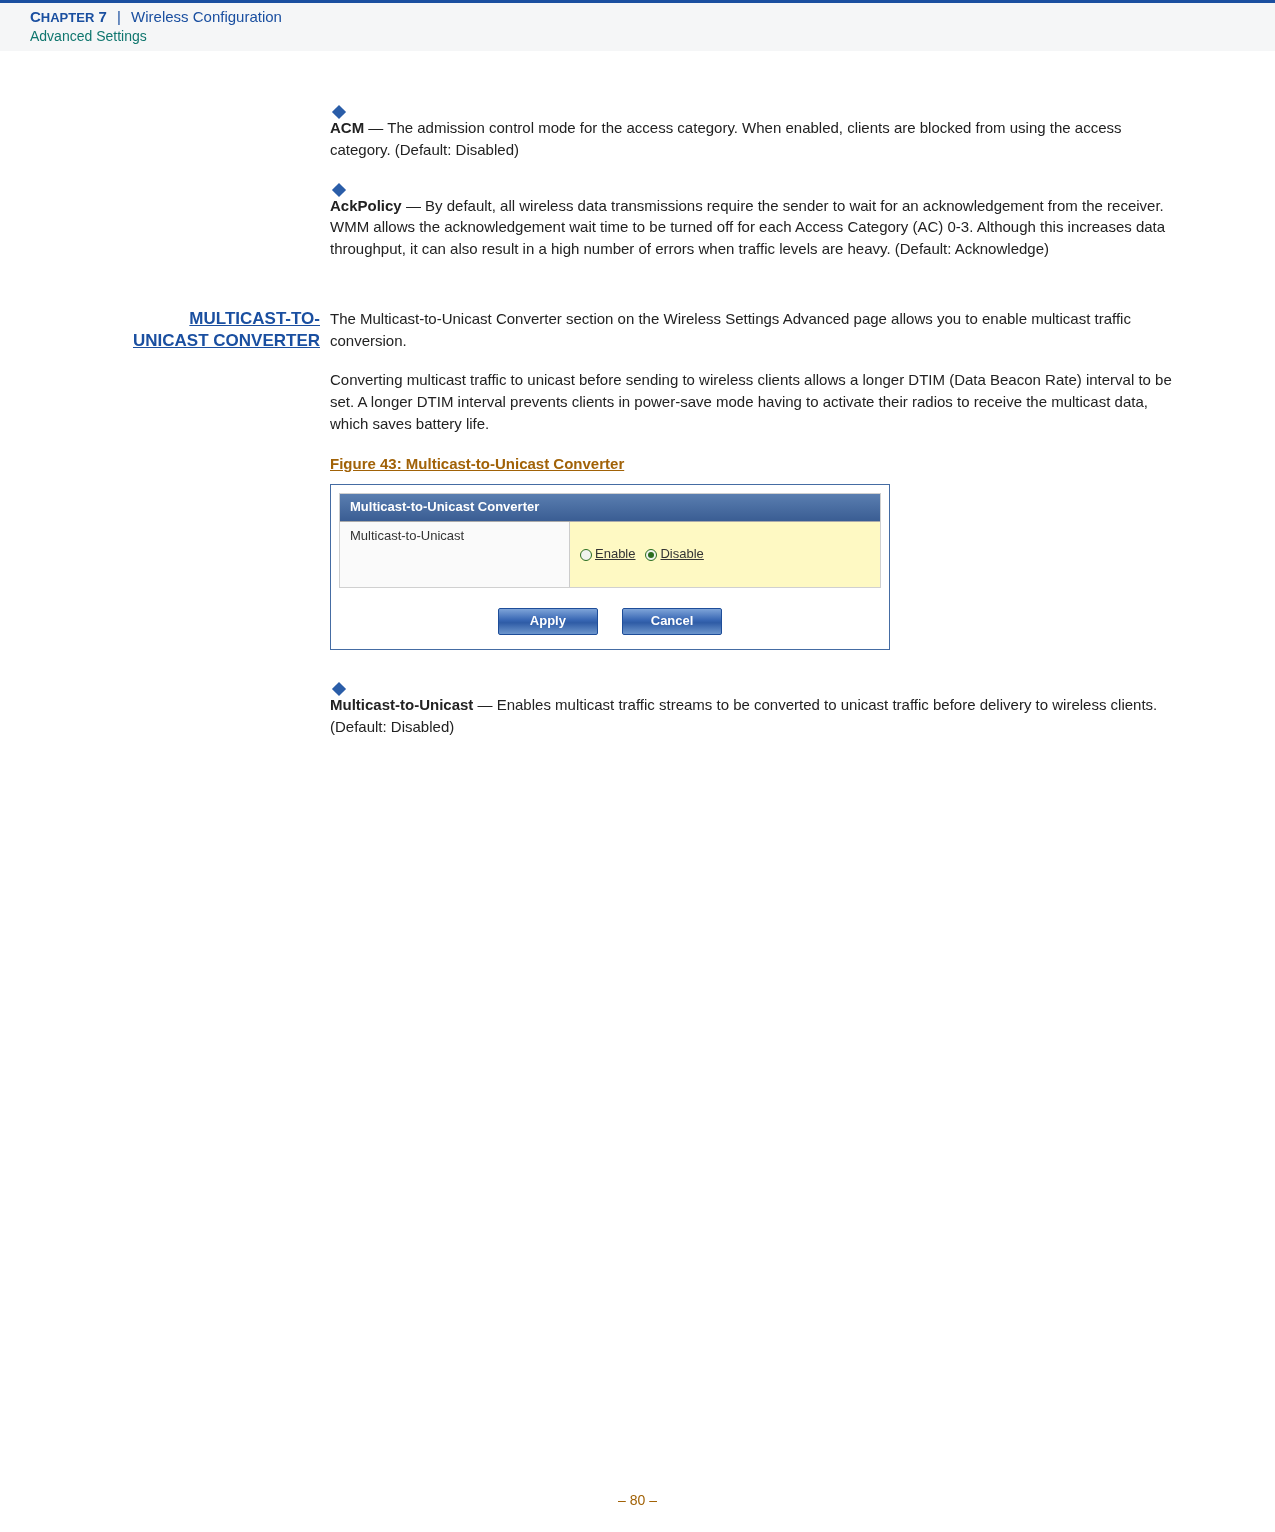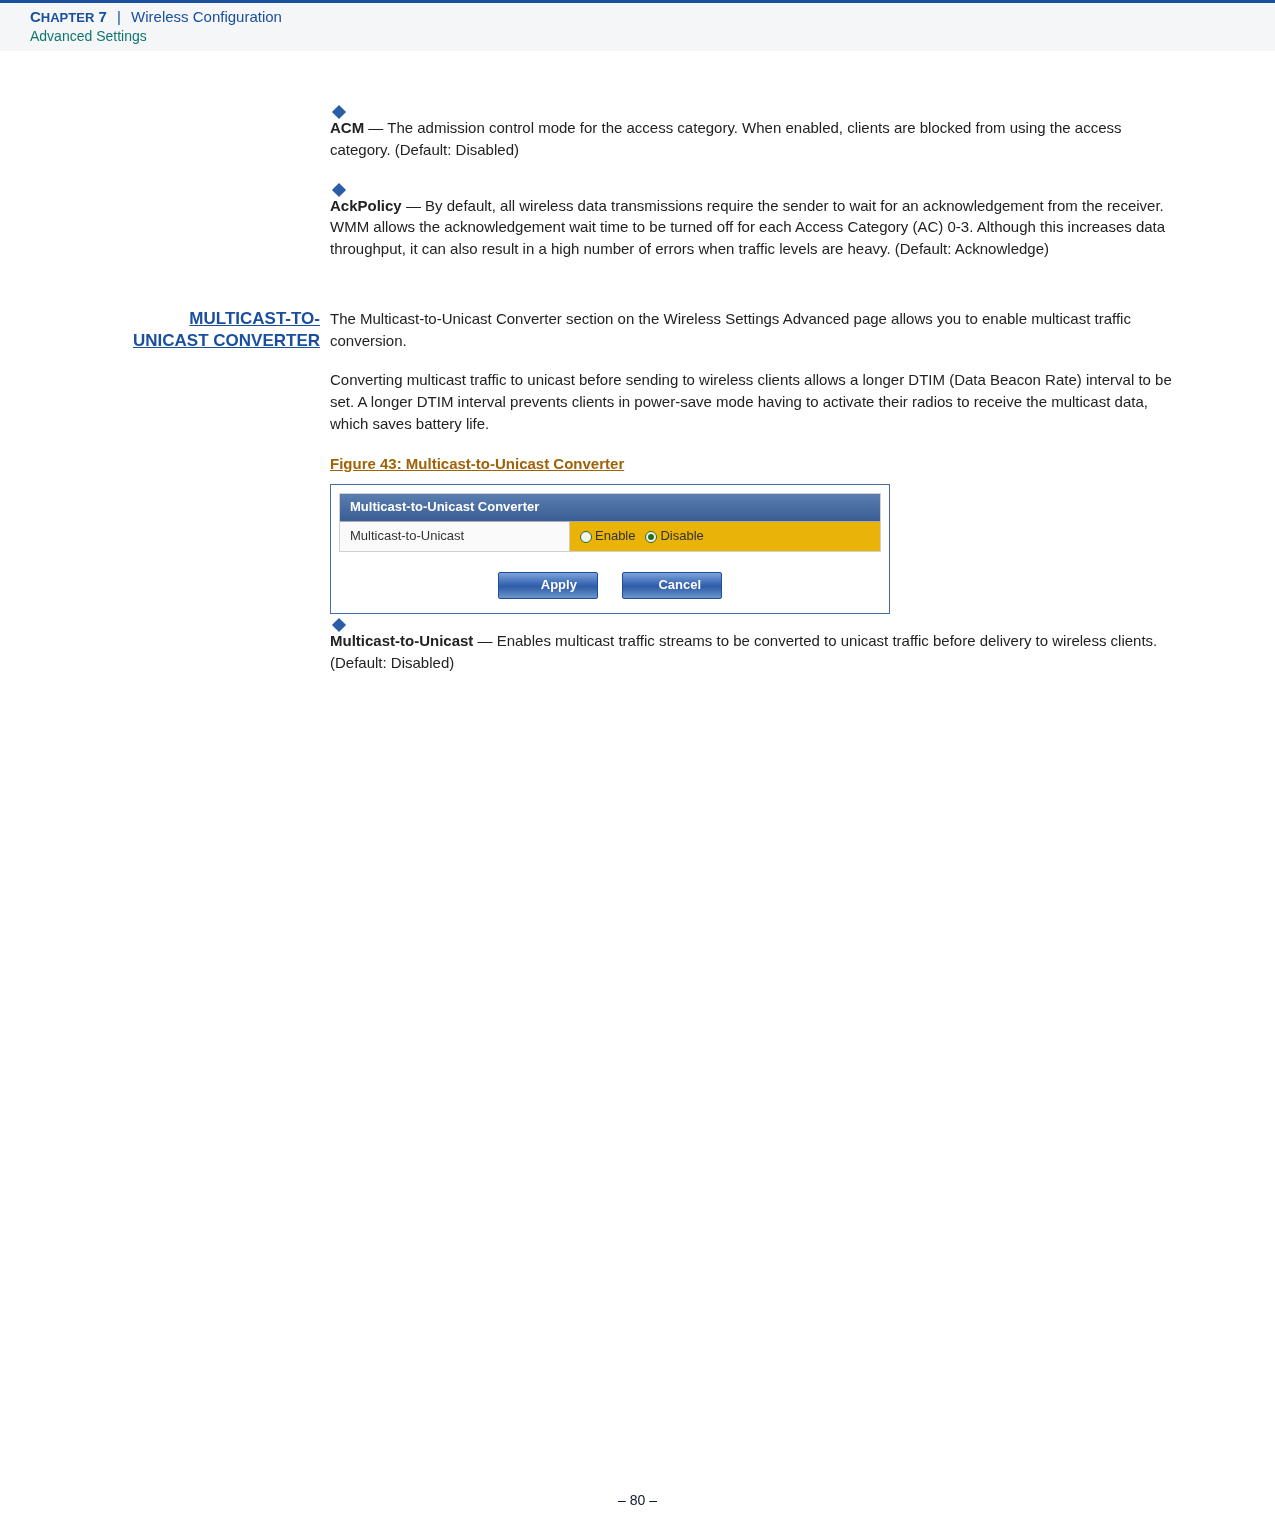--- a/index.html
+++ b/index.html
@@ -83,20 +83,21 @@
     font-weight: bold;
     font-size: 15px;
     margin: 14px 0 10px 0;
     text-decoration: underline;
   }
   .panel {
     border: 1px solid #456ca3;
     width: 560px;
     padding: 0;
     background: #fff;
+    margin-bottom: 28px;
   }
   .panel-inner {
     border: 1px solid #d0d0d0;
     margin: 8px;
   }
   .panel-header {
     background: linear-gradient(#5a7eb0, #3a5d93);
     color: #fff;
     font-weight: bold;
     font-size: 13px;
@@ -111,25 +112,26 @@
     color: #333;
   }
   .panel-label {
     width: 230px;
     padding: 5px 10px;
     border-right: 1px solid #ccc;
     background: #fafafa;
   }
   .panel-controls {
     flex: 1;
-    padding: 5px 10px;
-    background: #eab308;
+    padding: 23px 10px;
+    background: #fef9c3;
     display: flex;
     align-items: center;
     gap: 4px;
+    text-decoration: underline;
   }
   .radio {
     display: inline-flex;
     align-items: center;
     margin-right: 6px;
     gap: 3px;
   }
   .radio-circle {
     width: 12px;
     height: 12px;
@@ -155,28 +157,28 @@
     display: inline-block;
     min-width: 100px;
     padding: 3px 20px;
     margin: 0 10px;
     border: 1px solid #1e4d99;
     background: linear-gradient(#7ea4d8, #3766b3 45%, #2f5ca6 55%, #6d96cd);
     color: #fff;
     font-weight: bold;
     font-size: 13px;
     border-radius: 2px;
-    text-align: right;
+    text-align: center;
   }
   .footer {
     position: absolute;
     bottom: 24px;
     left: 0; right: 0;
     text-align: center;
-    color: #0f172a;
+    color: #a16207;
     font-size: 14px;
   }
 </style>
 </head>
 <body>
 
 <div class="topbar">
   <div>
     <span class="chapter">
       <span>C</span><span style="font-size:13px">HAPTER</span>

